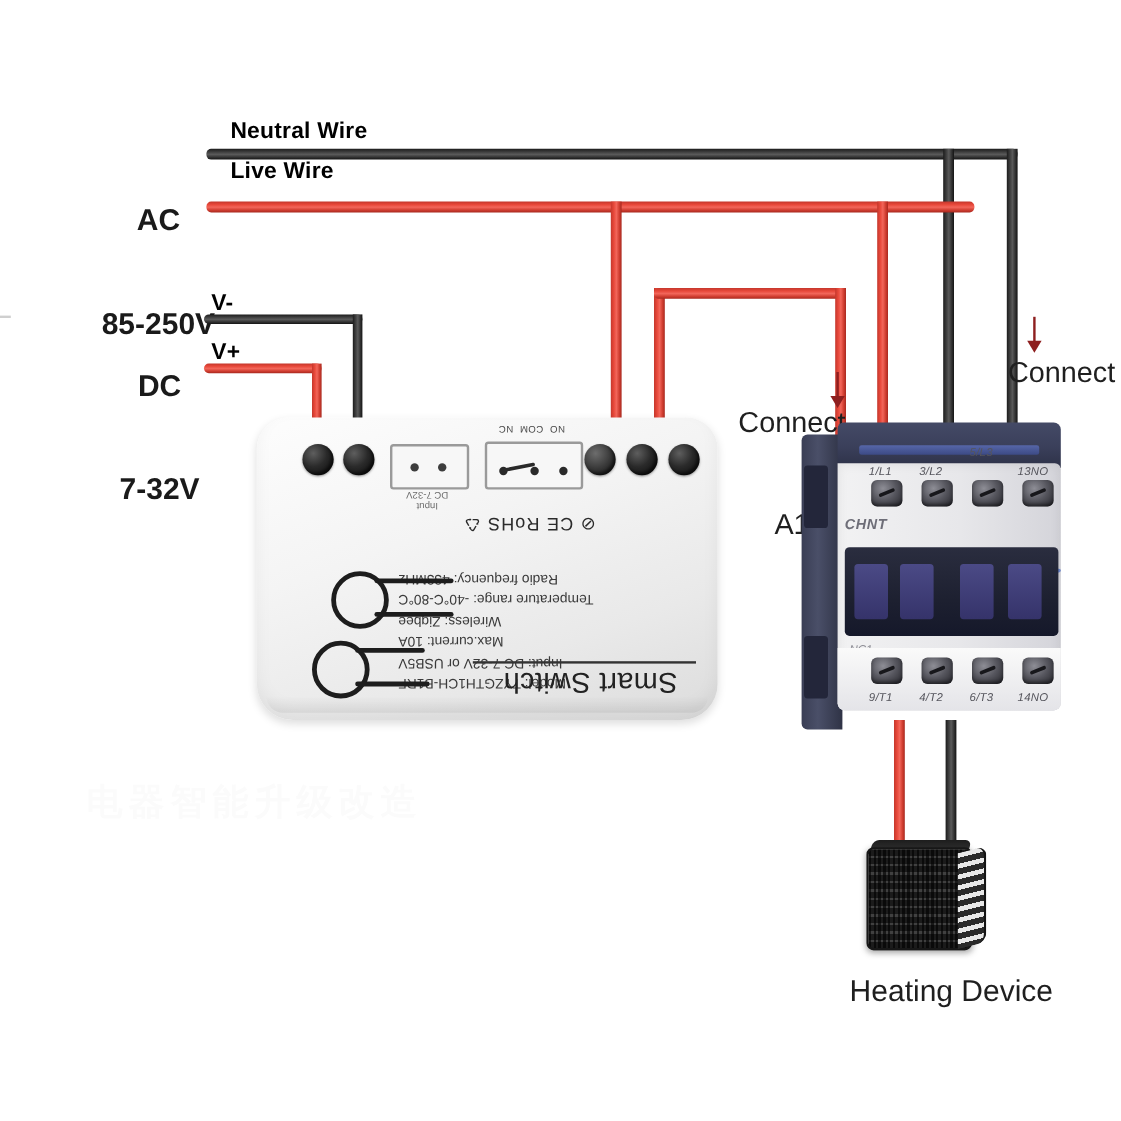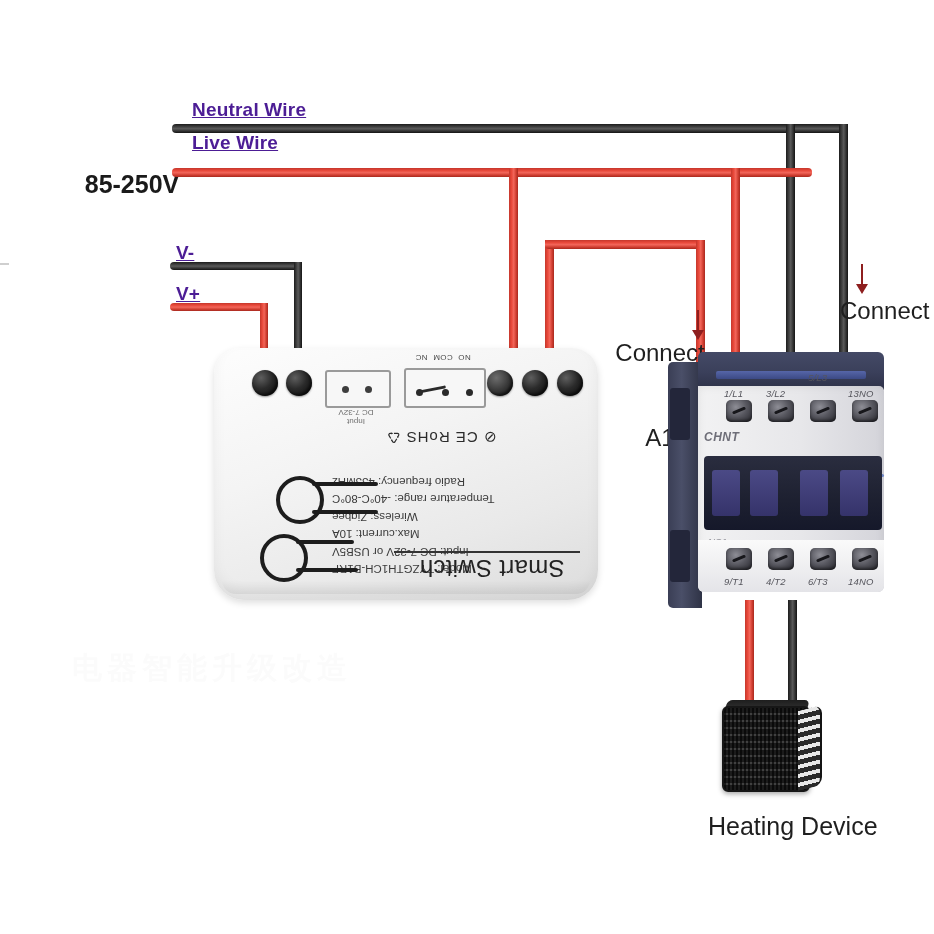--- a/index.html
+++ b/index.html
@@ -4,21 +4,21 @@
 <title>Smart Switch Contactor Wiring Diagram</title>
 <style>
   html,body{margin:0;padding:0;background:#ffffff;}
   body{width:934px;height:934px;position:relative;overflow:hidden;
        font-family:"Liberation Sans","DejaVu Sans",sans-serif;}
   #stage{position:absolute;left:0;top:0;width:934px;height:934px;background:#fff;}
 
   
   .lbl{position:absolute;white-space:pre;}
   .src-label{font-weight:bold;font-size:25px;color:#1a1a1a;text-align:center;line-height:1.15;}
-  .wire-label{font-weight:bold;font-size:19px;color:#4c1d95;letter-spacing:.2px;text-decoration:underline;}
+  .wire-label{font-weight:bold;font-size:19px;color:#000000;letter-spacing:.2px;}
   .connect-label{font-size:24px;color:#1f1f1f;line-height:1.18;text-align:center;}
   .device-label{font-size:25px;color:#1f1f1f;}
 
   
   .wire{position:absolute;}
   .w-red{background:linear-gradient(to bottom,#c4372c 0%,#e8483a 28%,#f2665a 52%,#d13e31 78%,#a8291f 100%);}
   .w-red-v{background:linear-gradient(to right,#c4372c 0%,#e8483a 28%,#f2665a 52%,#d13e31 78%,#a8291f 100%);}
   .w-blk{background:linear-gradient(to bottom,#1c1c1c 0%,#3f3f3f 30%,#5a5a5a 52%,#333 78%,#141414 100%);}
   .w-blk-v{background:linear-gradient(to right,#1c1c1c 0%,#3f3f3f 30%,#5a5a5a 52%,#333 78%,#141414 100%);}
 
@@ -104,23 +104,28 @@
   .edge-tick{position:absolute;left:0px;top:263px;width:9px;height:2px;background:#cfcfcf;}
 </style>
 </head>
 <body>
 
 <div id="stage">
 
   <div class="edge-tick"></div>
 
   <div class="lbl src-label" style="left:66px;top:112px;width:132px;">
+    <div>AC</div>
     <div>85-250V</div>
   </div>
 
+  <div class="lbl src-label" style="left:74px;top:250px;width:118px;">
+    <div>DC</div>
+    <div>7-32V</div>
+  </div>
 
   <div class="lbl wire-label" style="left:192px;top:99px;">Neutral Wire</div>
   <div class="lbl wire-label" style="left:192px;top:132px;">Live Wire</div>
   <div class="lbl wire-label" style="left:176px;top:242px;">V-</div>
   <div class="lbl wire-label" style="left:176px;top:283px;">V+</div>
 
   <div class="wire w-blk" style="left:172px;top:124px;width:676px;height:9px;border-radius:4px;"></div>
 
   <div class="wire w-blk-v" style="left:786px;top:124px;width:9px;height:282px;"></div>
 

